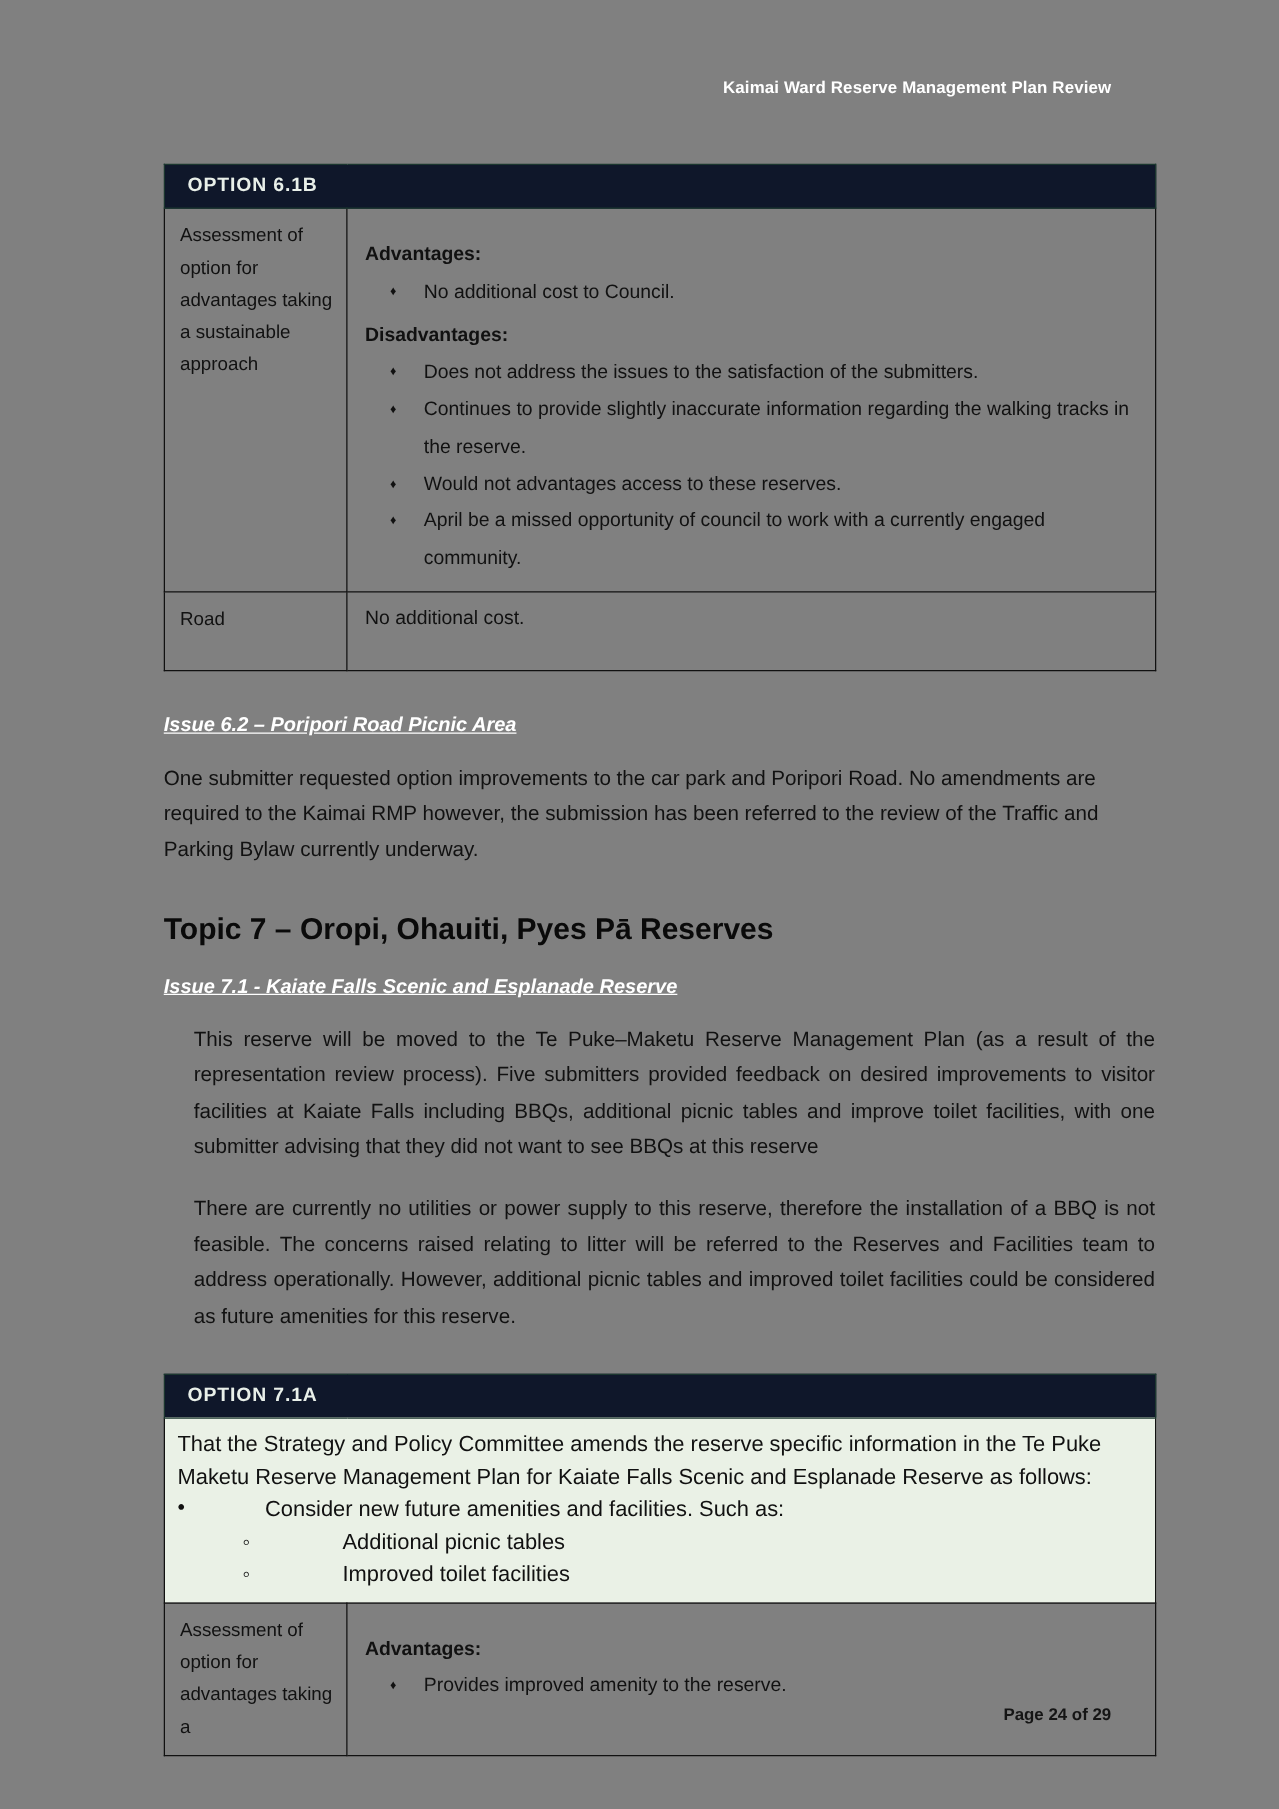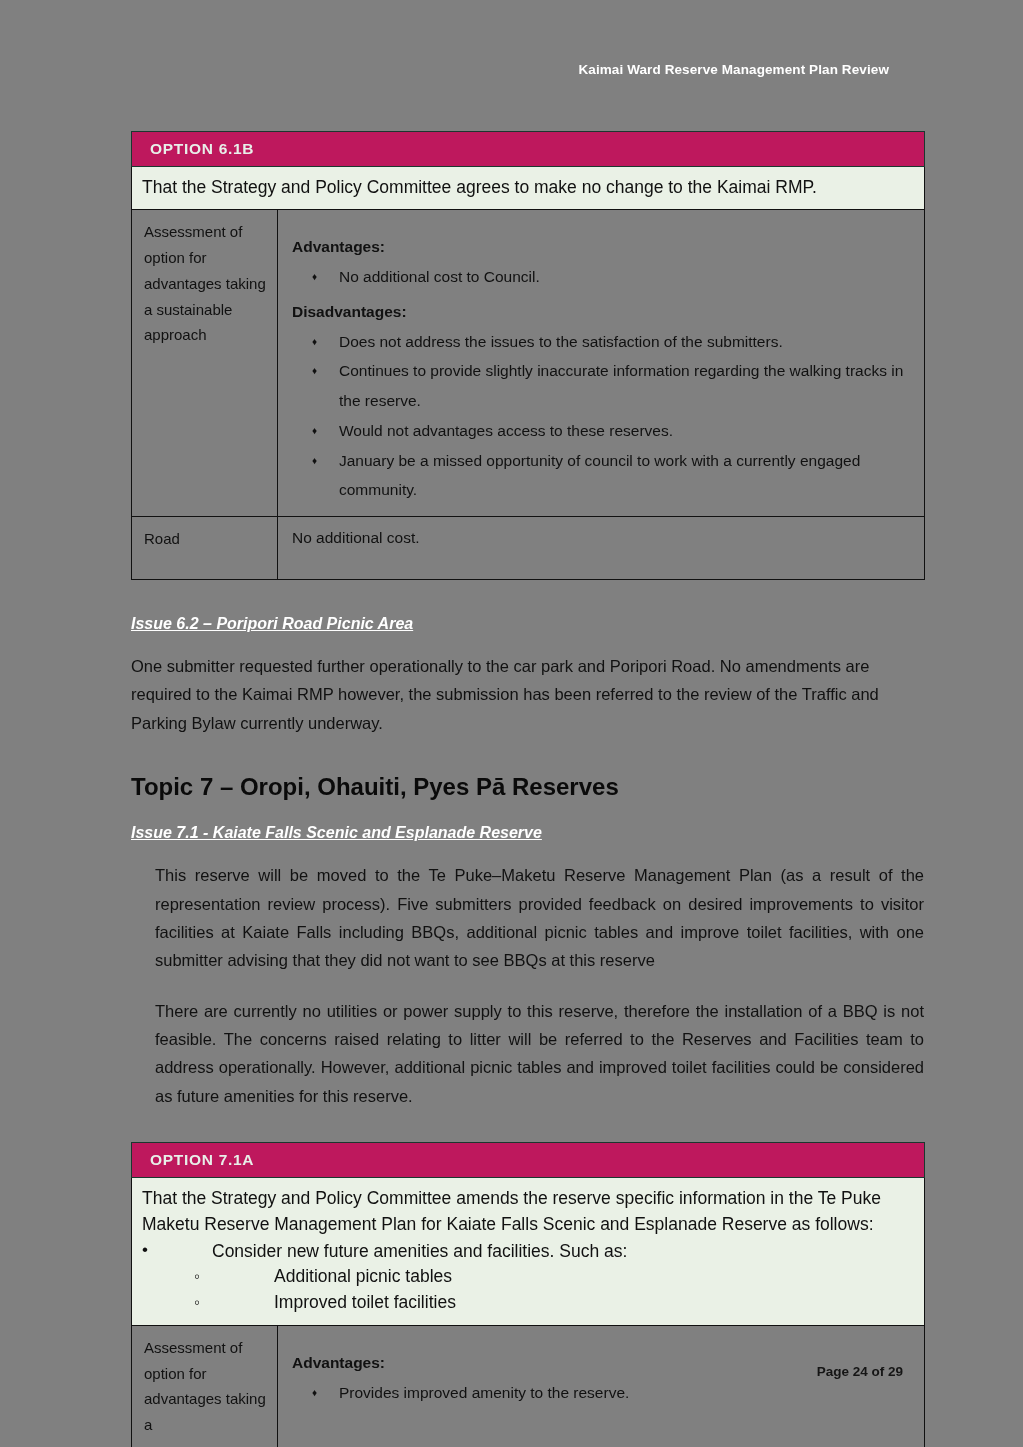--- a/index.html
+++ b/index.html
@@ -32,21 +32,21 @@
     text-align: right;
     font-size: 13.5px;
     letter-spacing: 0.1px;
     color: #ffffff;
     font-weight: 600;
   }
   .doc-footer {
     position: absolute;
     bottom: 68px;
     left: 0;
-    right: 120px;
+    right: 134px;
     text-align: right;
     font-size: 13.5px;
     color: #151515;
     font-weight: 600;
   }
 
   
   .content {
     position: absolute;
     left: 131px;
@@ -62,21 +62,21 @@
     table-layout: fixed;
     background: transparent;
   }
   .option-table td {
     border: 1.5px solid #111;
     vertical-align: top;
     padding: 0;
   }
 
   .opt-head-cell {
-    background: #be185d;
+    background: #0f172a;
     border: 1.5px solid #1b372f !important;
     padding: 8px 0 8px 18px !important;
   }
   .opt-head-label {
     color: #e8efe9;
     font-size: 15.5px;
     font-weight: 700;
     letter-spacing: 0.7px;
   }
 
@@ -217,62 +217,57 @@
 
     <table class="option-table">
       <colgroup>
           <col style="width:146px">
           <col style="width:647px">
         </colgroup>
       <tbody>
         <tr>
           <td class="opt-head-cell" colspan="2">
             <span class="opt-head-label">OPTION 6.1B</span>
-          </td>
-        </tr>
-        <tr>
-          <td class="opt-resolution-cell" colspan="2">
-            <div class="opt-resolution-text">That the Strategy and Policy Committee agrees to make no change to the Kaimai RMP.</div>
           </td>
         </tr>
         <tr>
           <td class="opt-label-cell">
             <div class="opt-label-text">Assessment of option for advantages taking a sustainable approach</div>
           </td>
           <td class="opt-body-cell">
             <p class="ab-heading">Advantages:</p>
             <ul class="ab-list">
               <li>No additional cost to Council.</li>
             </ul>
             <p class="ab-heading spaced">Disadvantages:</p>
             <ul class="ab-list">
               <li>Does not address the issues to the satisfaction of the submitters.</li>
               <li>Continues to provide slightly inaccurate information regarding the walking tracks in the reserve.</li>
               <li>Would not advantages access to these reserves.</li>
-              <li>January be a missed opportunity of council to work with a currently engaged community.</li>
+              <li>April be a missed opportunity of council to work with a currently engaged community.</li>
             </ul>
           </td>
         </tr>
         <tr>
           <td class="opt-label-cell costs-cell">
             <div class="opt-label-text">Road</div>
           </td>
           <td class="opt-body-cell costs-cell">
             <div class="costs-text">No additional cost.</div>
           </td>
         </tr>
       </tbody>
     </table>
 
     <div class="spacer-32"></div>
 
     <div>
       <h3 class="issue-heading">Issue 6.2 – Poripori Road Picnic Area</h3>
       <div class="spacer-16"></div>
-      <p class="para">One submitter requested further operationally to the car park and Poripori Road. No amendments are required to the Kaimai RMP however, the submission has been referred to the review of the Traffic and Parking Bylaw currently underway.</p>
+      <p class="para">One submitter requested option improvements to the car park and Poripori Road. No amendments are required to the Kaimai RMP however, the submission has been referred to the review of the Traffic and Parking Bylaw currently underway.</p>
     </div>
 
     <div class="spacer-32"></div>
 
     <h2 class="topic-heading">Topic 7 – Oropi, Ohauiti, Pyes Pā Reserves</h2>
 
     <div class="spacer-16"></div>
 
     <div>
       <h3 class="issue-heading">Issue 7.1 - Kaiate Falls Scenic and Esplanade Reserve</h3>

